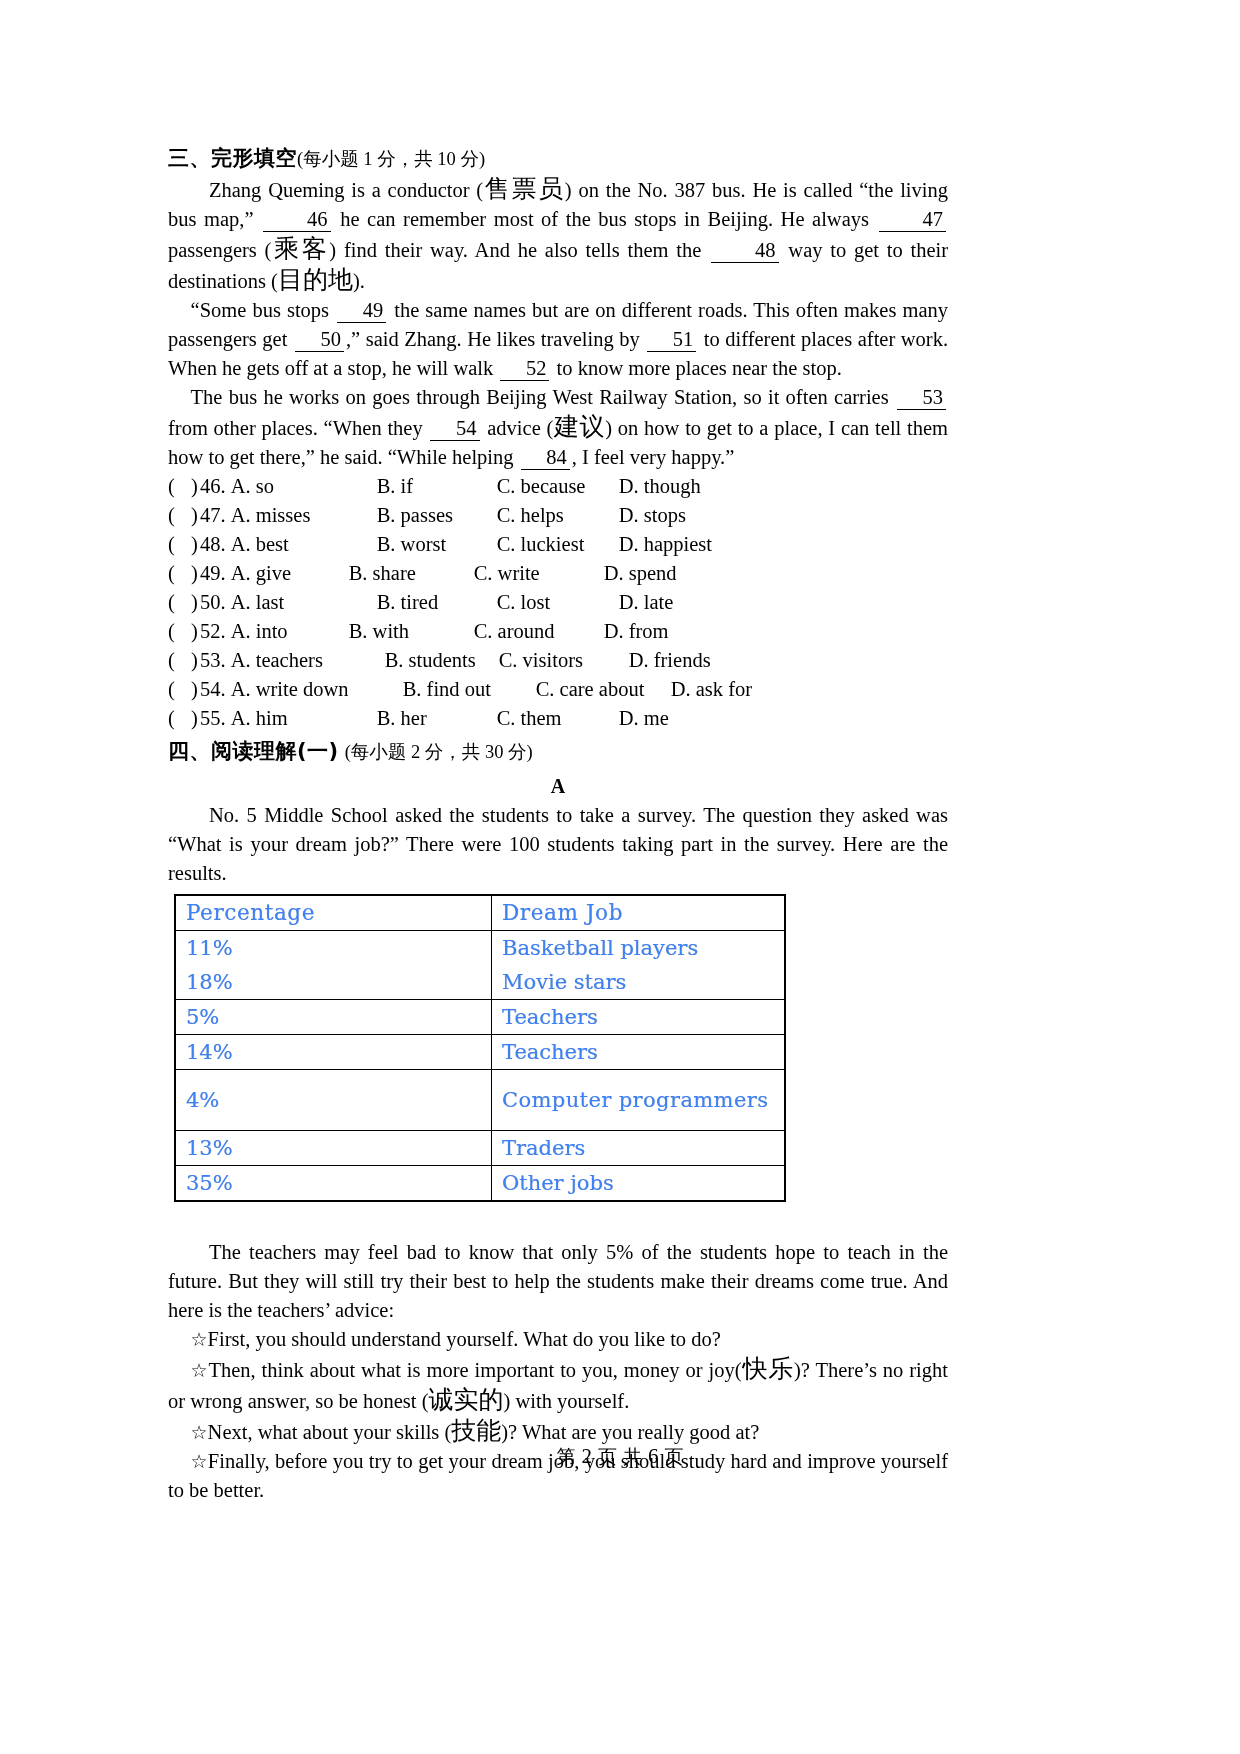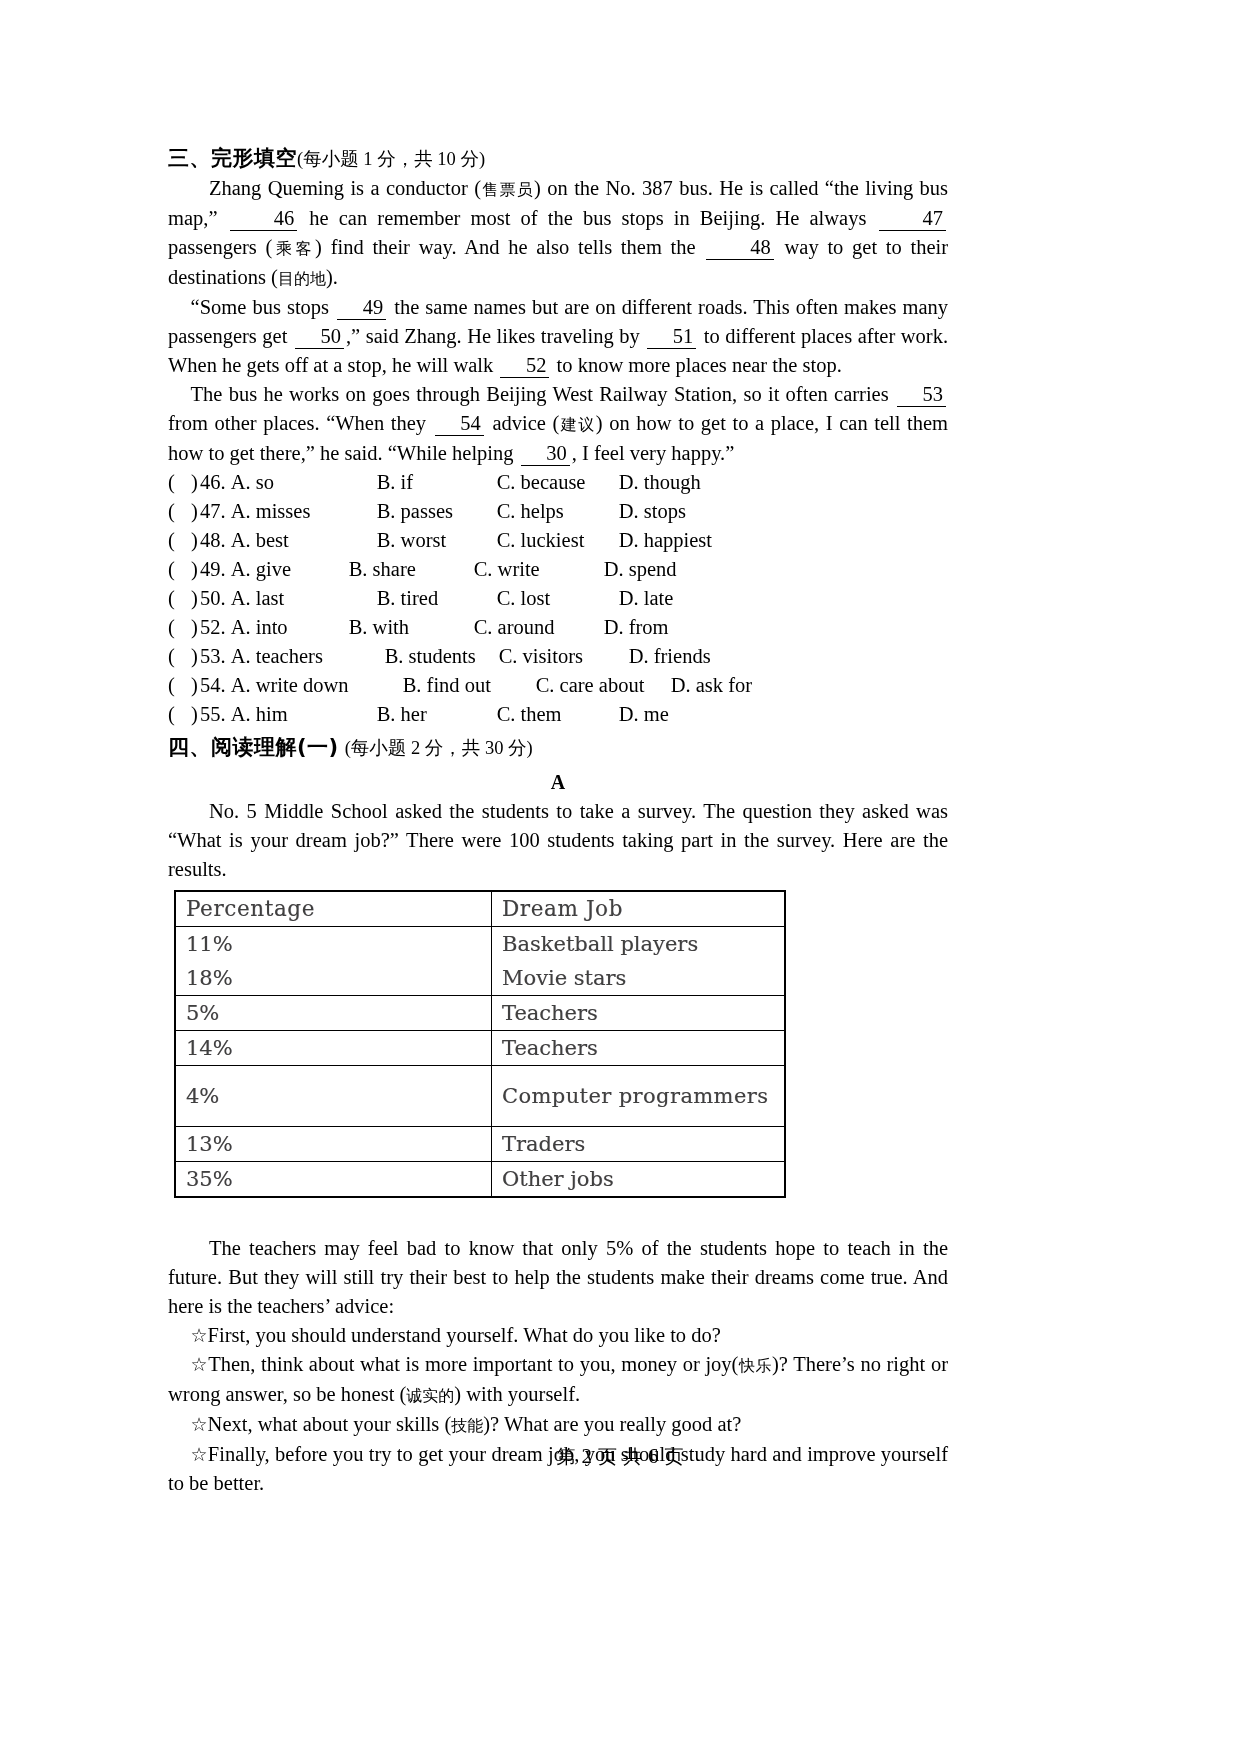--- a/index.html
+++ b/index.html
@@ -60,21 +60,21 @@
     font-size: 21px;
     letter-spacing: 0.5px;
   }
   .section-head .score {
     font-size: 18.5px;
     font-family: "Liberation Serif", serif;
   }
 
   .cn-inline {
     font-family: Liberation Serif, serif;
-    font-size: 16px;
+    font-size: 25px;
   }
 
   
   .blank {
     display: inline-block;
     border-bottom: 1.4px solid #000;
     text-align: center;
     padding: 0 3px 0px 3px;
     min-width: 34px;
     line-height: 1.05;
@@ -118,21 +118,21 @@
     border-bottom: 2.5px solid #000;
   }
   table.survey td {
     border: 1.1px solid #000;
     padding: 2px 0 2px 10px;
     font-family: "DejaVu Serif", "Liberation Serif", serif;
     font-size: 21px;
     line-height: 30px;
     vertical-align: middle;
     height: 30px;
-    color: #404040;
+    color: #3b82f6;
     text-shadow: 0.4px 0 0 rgba(90,90,130,0.30), -0.3px 0.3px 0 rgba(150,120,80,0.22);
   }
   table.survey td.pct { width: 305px; }
   table.survey tr.hdr td { font-size: 21.5px; letter-spacing: 0.6px; }
   table.survey td .jobtxt { letter-spacing: 0.4px; }
   table.survey tr.tall td { height: 56px; line-height: 28px; }
   table.survey tr.merged-b td { border-bottom: none; }
   table.survey tr.merged-t td { border-top: none; }
 
   
@@ -186,21 +186,21 @@
       <span class="blank">52</span>
       <span>to know more places near the stop.</span>
     </p>
 
     <p class="para indent-sm">
       <span>The bus he works on goes through Beijing West Railway Station, so it often carries</span>
       <span class="blank">53</span>
       <span>from other places. “When they</span>
       <span class="blank">54</span>
       <span>advice (</span><span class="cn-inline">建议</span><span>) on how to get to a place, I can tell them how to get there,” he said. “While helping</span>
-      <span class="blank">30</span><span>, I feel very happy.”</span>
+      <span class="blank">84</span><span>, I feel very happy.”</span>
     </p>
 
     <div>
 
       <div class="opt-row">
         <span class="paren">(&nbsp;&nbsp;)</span><span>46.</span>
         <span class="op" style="width:146px">A. so</span><span class="op" style="width:120px">B. if</span><span class="op" style="width:122px">C. because</span><span class="op">D. though</span>
       </div>
 
       <div class="opt-row">

